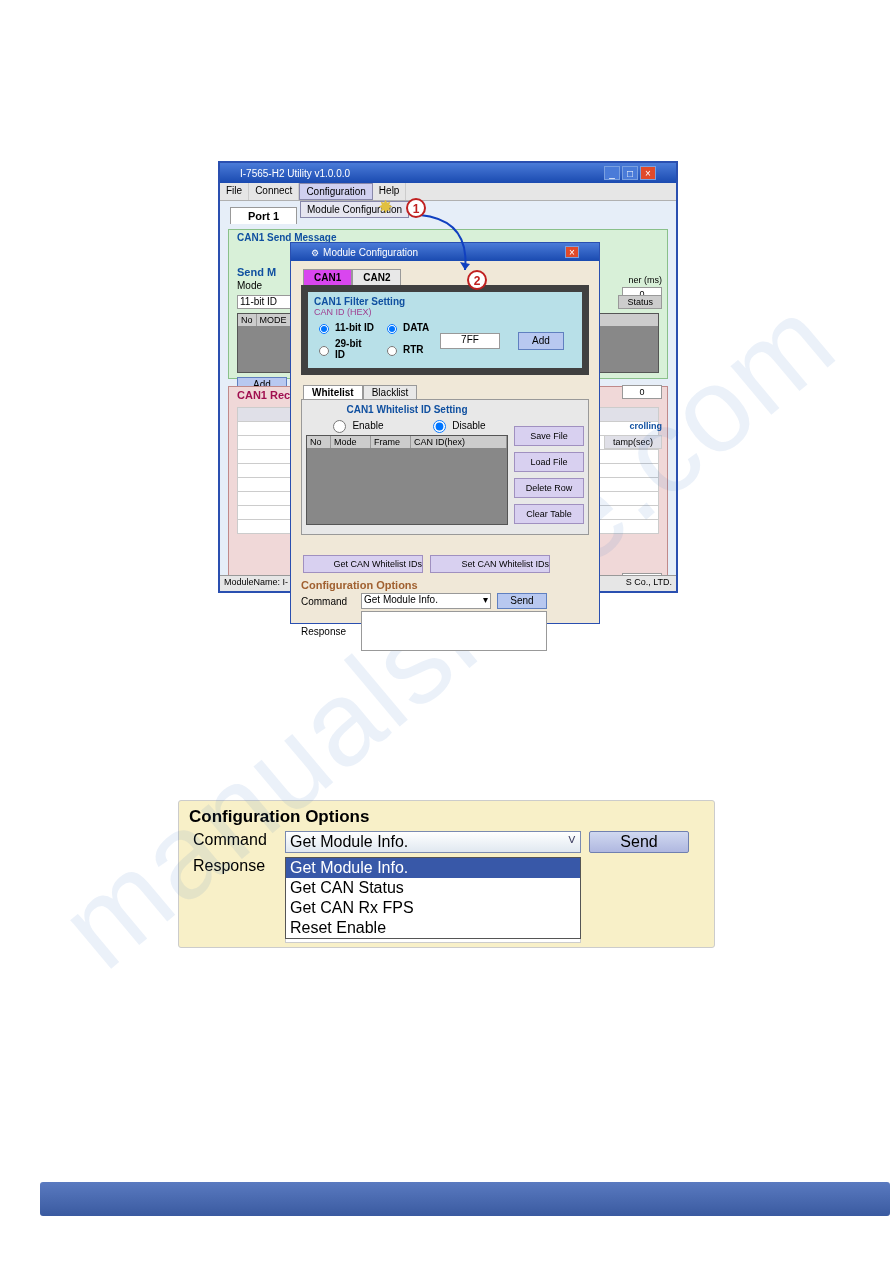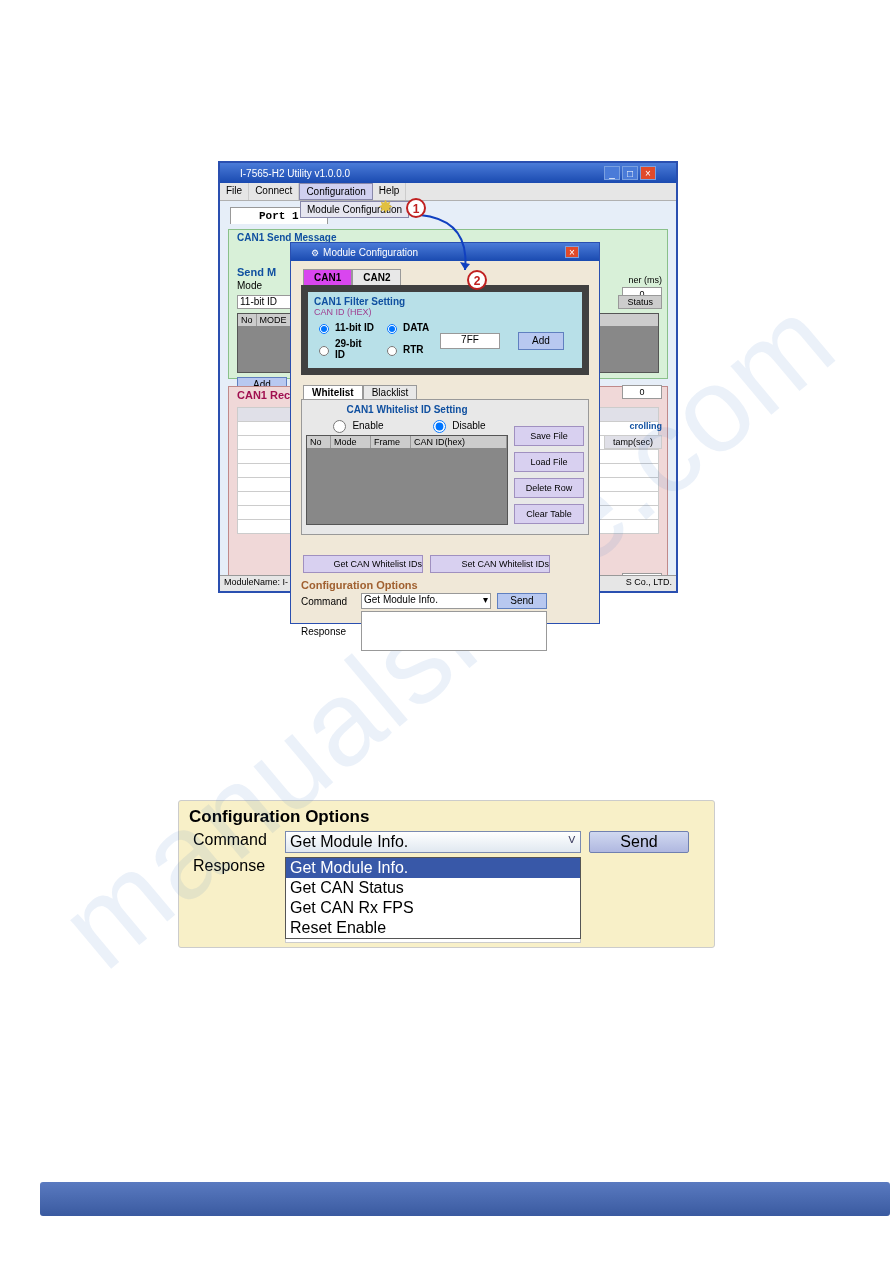--- a/index.html
+++ b/index.html
@@ -16,21 +16,21 @@
   .wbtn.min { background: #4a7bd8; color: #fff; }
   .wbtn.max { background: #4a7bd8; color: #fff; }
   .wbtn.close { background: #e04a2a; color: #fff; }
 
   .menubar { height: 18px; background: #e6e6e6; border-bottom: 1px solid #b0b0b0; display: flex; font-size: 10px; }
   .menubar .mi { padding: 2px 6px; border-right: 1px solid #ccc; }
   .menubar .mi.active { background: #d0d0f0; border: 1px solid #88a; }
   .menu-dropdown { position: absolute; left: 80px; top: 38px; border: 1px solid #88a; background: #e6e6f0; font-size: 10px; padding: 2px 6px; z-index: 4; }
 
   .maincontent { position: relative; background: #e6eef8; height: calc(100% - 38px); }
-  .port-tab { position: absolute; left: 10px; top: 6px; background: #fff; border: 1px solid #999; border-bottom: none; padding: 2px 28px; font-size: 11px; font-weight: bold; font-family: Liberation Mono, monospace; }
+  .port-tab { position: absolute; left: 10px; top: 6px; background: #fff; border: 1px solid #999; border-bottom: none; padding: 2px 17px; font-size: 11px; font-weight: bold; }
 
   .sendpanel { position: absolute; left: 8px; top: 28px; right: 8px; height: 150px; background: #d8f0d8; border: 1px solid #8ac08a; }
   .sendpanel .sp-title { color: #1050a0; font-weight: bold; font-size: 10px; padding: 2px 8px; }
   .sendpanel .sp-row { display: flex; align-items: center; gap: 6px; padding: 2px 8px; font-size: 10px; }
   .sp-row input[type=checkbox] { width: 11px; height: 11px; }
   .sp-row .numbox { width: 60px; height: 14px; border: 1px solid #999; background: #fff; text-align: center; font-size: 10px; }
   .sendpanel .sendmsg-label { color: #1050a0; font-weight: bold; margin-left: 8px; }
   .sendpanel .mode-select { width: 60px; height: 14px; border: 1px solid #999; background: #fff; font-size: 10px; padding: 0 2px; }
   .sendpanel .datagrid { background: #888; height: 60px; border: 1px solid #555; margin: 2px 8px; }
   .sendpanel .dgh { background: #ccc; display: flex; font-size: 9px; }

